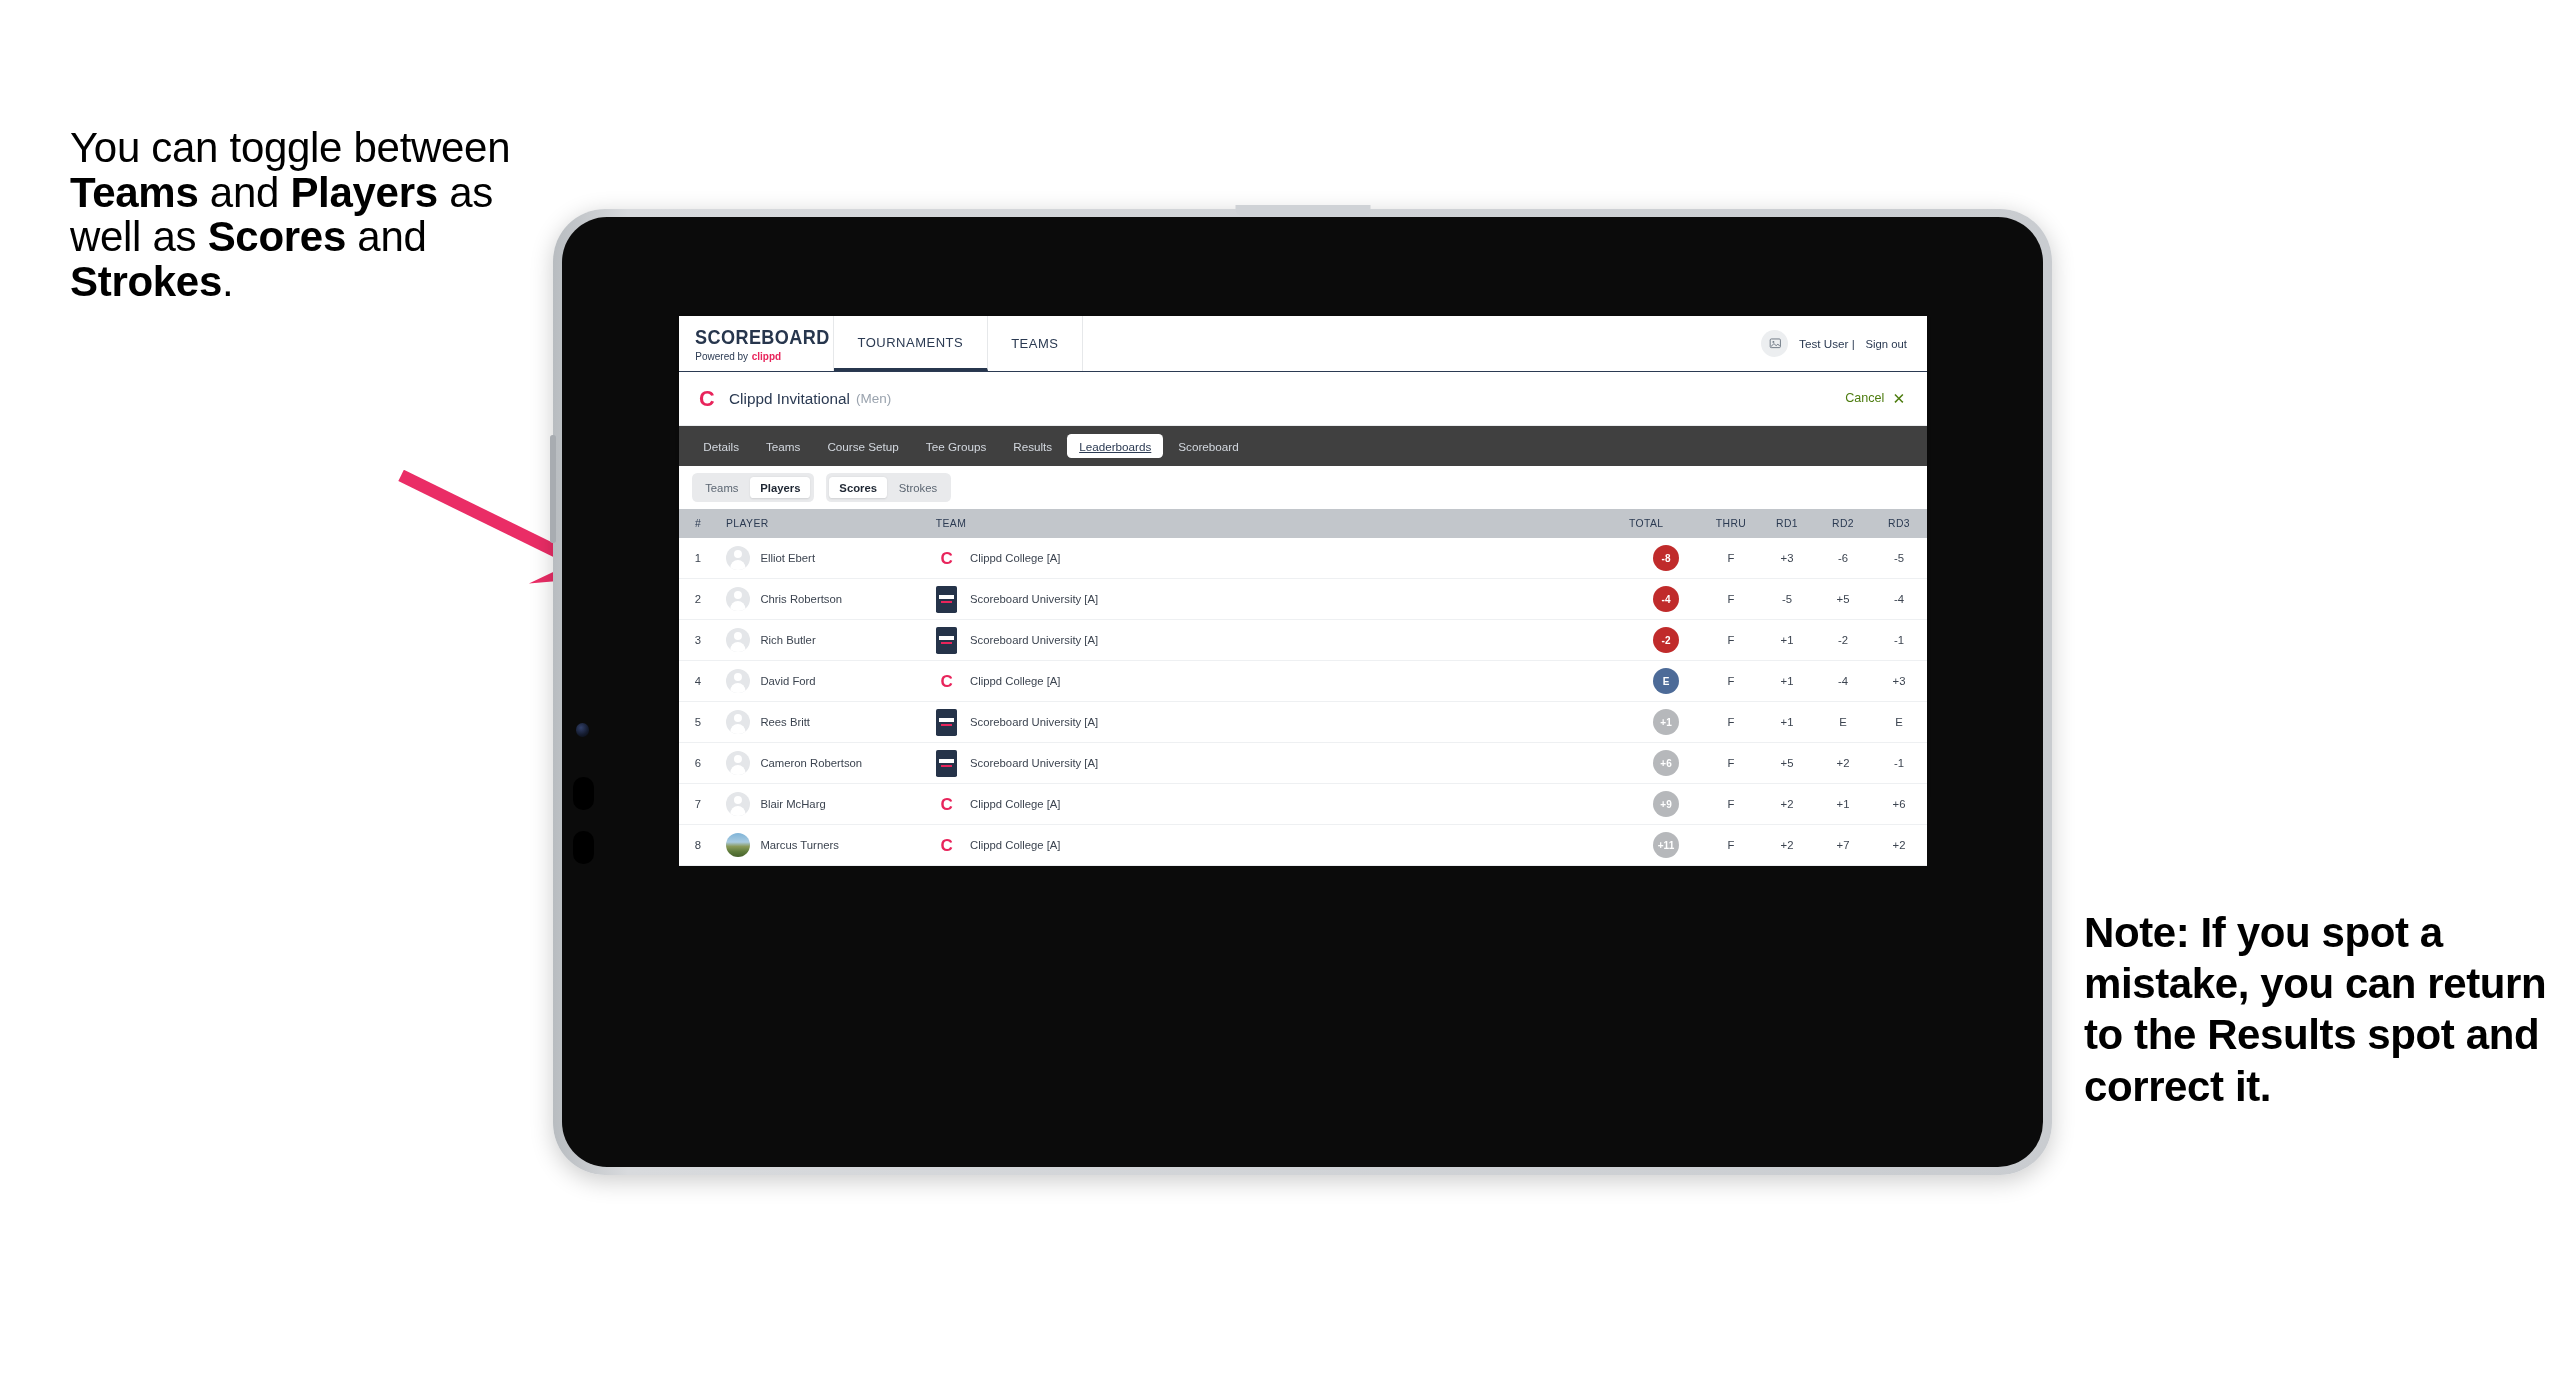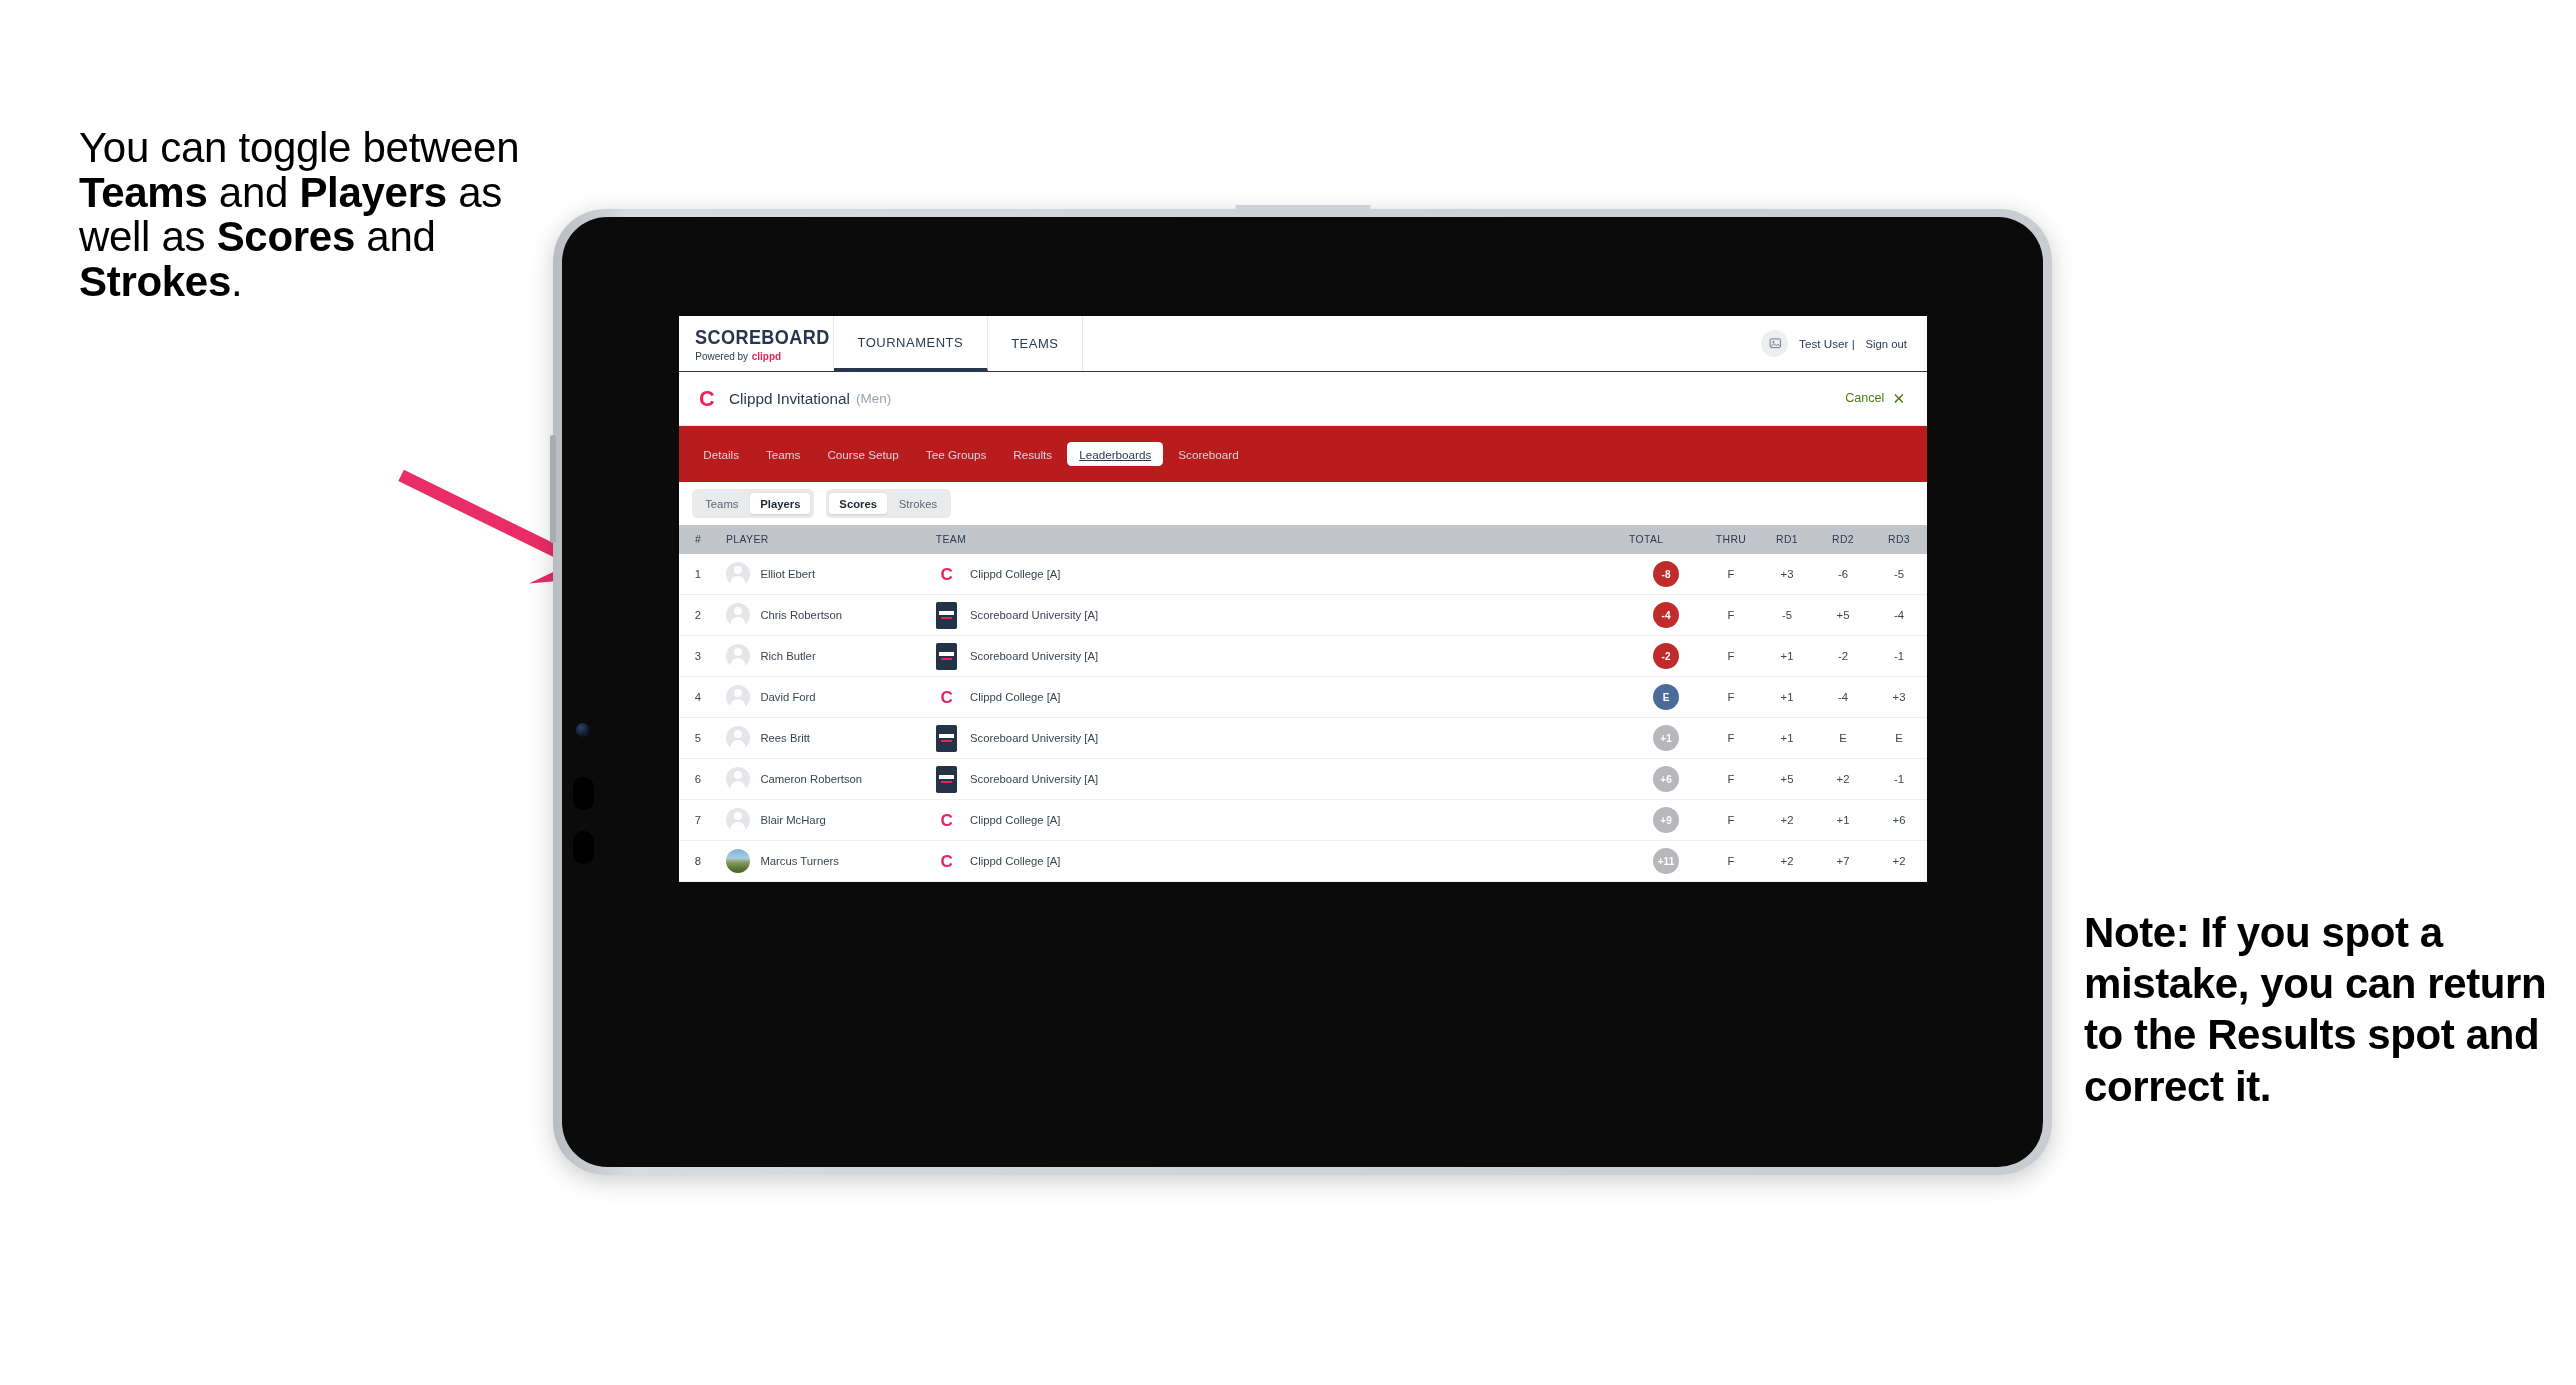--- a/index.html
+++ b/index.html
@@ -7,21 +7,21 @@
     width: 2576px; height: 1386px;
     background: #ffffff;
     font-family: "Liberation Sans", sans-serif;
     overflow: hidden;
   }
   .stage { position: relative; width: 2576px; height: 1386px; }
 
   
   .anno-left {
     position: absolute;
-    left: 79px; top: 126px;
+    left: 70px; top: 126px;
     width: 479px;
     font-size: 42px;
     line-height: 1.06;
     color: #000;
     letter-spacing: -0.3px;
   }
   .anno-left b { font-weight: bold; }
 
   
   .anno-right {
@@ -160,22 +160,22 @@
   .tourney-name { font-size: 15.3px; color: #2b3a52; }
   .tourney-gender { font-size: 13.5px; color: #9aa3ae; margin-left: 6.3px; }
   .cancel-wrap {
     margin-left: auto; display: flex; align-items: center; gap: 8.1px;
     font-size: 12.6px; color: #4d7c0f; cursor: pointer;
   }
   .cancel-x { font-size: 15.3px; line-height: 1; }
 
   
   .subnav {
-    background: #b91c1c;
-    height: 56px;
+    background: #404040;
+    height: 40px;
     display: flex; align-items: center;
     padding-left: 12.6px; gap: 3.6px;
     flex: 0 0 auto;
   }
   .subnav-item {
     font-size: 11.7px; color: #d3d8df;
     padding: 5.4px 11.7px; border-radius: 4.5px;
     cursor: pointer; white-space: nowrap;
   }
   .subnav-item.active {

